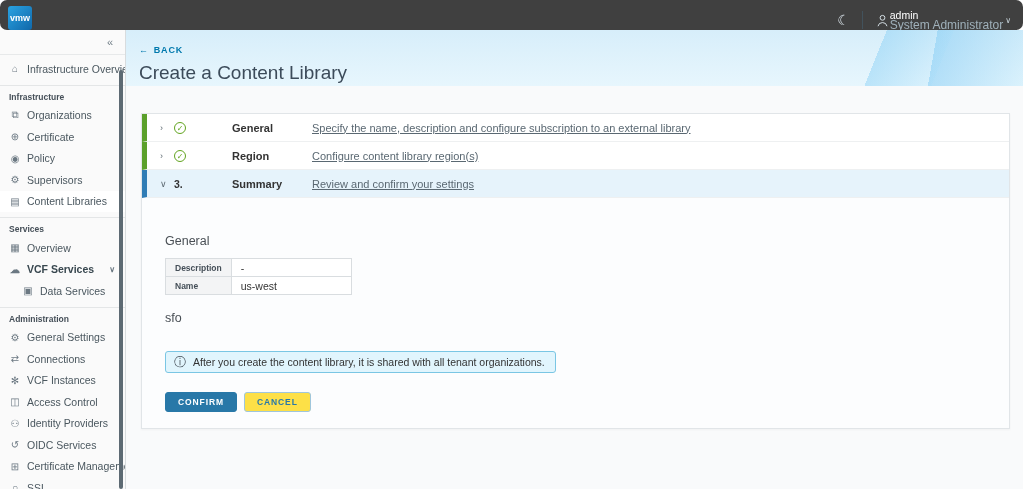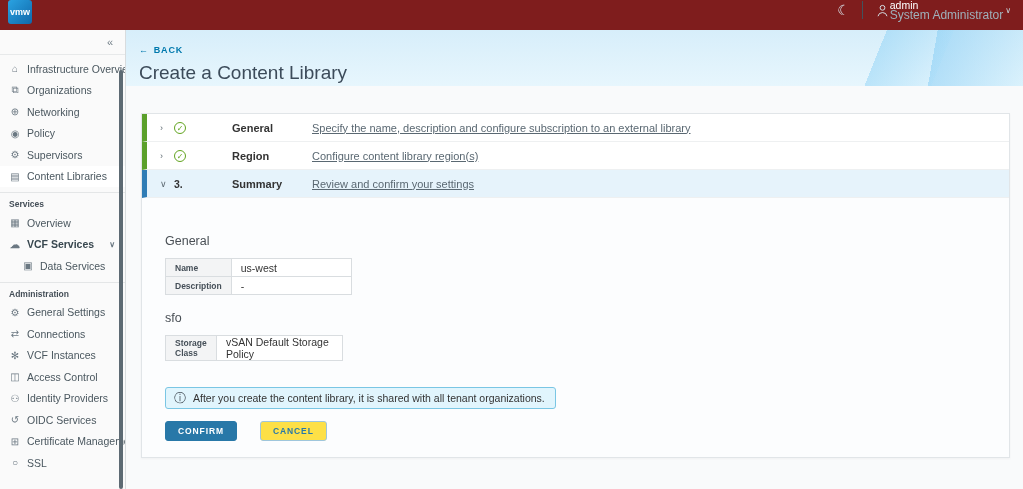--- a/index.html
+++ b/index.html
@@ -1,21 +1,21 @@
 <!DOCTYPE html>
 <html><head>
 <meta charset="utf-8">
 <style>
   * { box-sizing: border-box; margin: 0; padding: 0; }
   html,body { width:1023px; height:489px; overflow:hidden; }
   body { font-family:"Liberation Sans", sans-serif; background:#fff; }
   .app { width:1023px; height:489px; display:flex; flex-direction:column; }
 
   
-  .topbar { flex:0 0 30px; background:#7f1d1d; display:flex; align-items:flex-start; padding:0 12px 0 8px; }
+  .topbar { flex:0 0 30px; background:#404040; display:flex; align-items:flex-end; padding:0 12px 0 8px;border-radius:7px; }
   .logo { width:24px; height:24px; border-radius:3px; background:linear-gradient(135deg,#2aa3e2,#1068aa);
           color:#fff; font-weight:bold; font-size:9px; display:flex; align-items:center; justify-content:center; }
   .brand { margin-left:8px; }
   .brand-title { color:#ffffff; font-size:11px; font-weight:bold; line-height:13px; }
   .brand-sub { color:#c7d3da; font-size:9.5px; line-height:11px; }
   .topbar-right { margin-left:auto; display:flex; align-items:center; gap:12px; }
   .moon { color:#d8e2e8; font-size:14px; cursor:pointer; }
   .v-div { width:1px; height:18px; background:#42525c; }
   .user { display:flex; align-items:center; cursor:pointer; }
   .user-name { color:#fff; font-size:10.5px; line-height:11px; }
@@ -76,21 +76,21 @@
   table.sum td.lbl { background:#f3f4f5; font-weight:bold; font-size:8.5px; color:#454f58; }
   .t-general td.lbl { width:58px; } .t-general td.val { width:120px; }
   .t-storage { margin-top:10px; }
   .t-storage td.lbl { width:51px; } .t-storage td.val { width:126px; }
 
   .info-banner { display:inline-flex; align-items:center; gap:7px; margin-top:26px;
                  border:1px solid #7ac6e4; background:#e1f5fd; border-radius:3px;
                  padding:4px 10px 4px 8px; font-size:10.5px; color:#333; }
   .info-ic { color:#454f58; font-size:12px; line-height:12px; }
 
-  .btn-row { margin-top:12px; display:flex; gap:23px; }
+  .btn-row { margin-top:19px; display:flex; gap:7px; }
   .btn { height:20px; padding:0 12px; border-radius:3px; font-size:8.5px; font-weight:bold;
          letter-spacing:0.9px; display:flex; align-items:center; cursor:pointer; }
   .btn.primary { background:#2878a8; border:1px solid #2878a8; color:#fff; }
   .btn.ghost { background:#fde047; border:1px solid #9fc6dc; color:#2878a8; }
 </style>
 </head>
 <body>
 
 <div class="app">
 
@@ -118,27 +118,28 @@
     <div class="sidebar">
       <div class="collapse-row">
         <span>«</span>
       </div>
       <div class="nav">
         <div class="nav-item">
           <span class="ni">⌂</span>
           <span>Infrastructure Overview</span>
         </div>
 
+        <div class="nav-sec">Infrastructure</div>
         <div class="nav-item">
           <span class="ni">⧉</span>
           <span>Organizations</span>
         </div>
         <div class="nav-item">
           <span class="ni">⊕</span>
-          <span>Networking</span>
+          <span>Certificate</span>
         </div>
         <div class="nav-item">
           <span class="ni">◉</span>
           <span>Policy</span>
         </div>
         <div class="nav-item">
           <span class="ni">⚙</span>
           <span>Supervisors</span>
         </div>
         <div class="nav-item selected">
@@ -236,40 +237,32 @@
             <span class="step-title">Summary</span>
             <span class="step-desc">Review and confirm your settings</span>
           </div>
 
           <div class="panel">
             <div class="sec-h first">General</div>
 
             <table class="sum t-general">
               <tbody>
                   <tr>
+                <td class="lbl">Description</td>
+                <td class="val">-</td>
+              </tr>
+              <tr>
                 <td class="lbl">Name</td>
                 <td class="val">us-west</td>
               </tr>
-              <tr>
-                <td class="lbl">Description</td>
-                <td class="val">-</td>
-              </tr>
             </tbody>
               </table>
 
             <div class="sec-h region">sfo</div>
 
-            <table class="sum t-storage">
-              <tbody>
-                  <tr>
-                <td class="lbl">Storage Class</td>
-                <td class="val">vSAN Default Storage Policy</td>
-              </tr>
-            </tbody>
-              </table>
 
             <div>
               <div class="info-banner">
                 <span class="info-ic">ⓘ</span>
                 <span>After you create the content library, it is shared with all tenant organizations.</span>
               </div>
             </div>
 
             <div class="btn-row">
               <div class="btn primary">CONFIRM</div>

